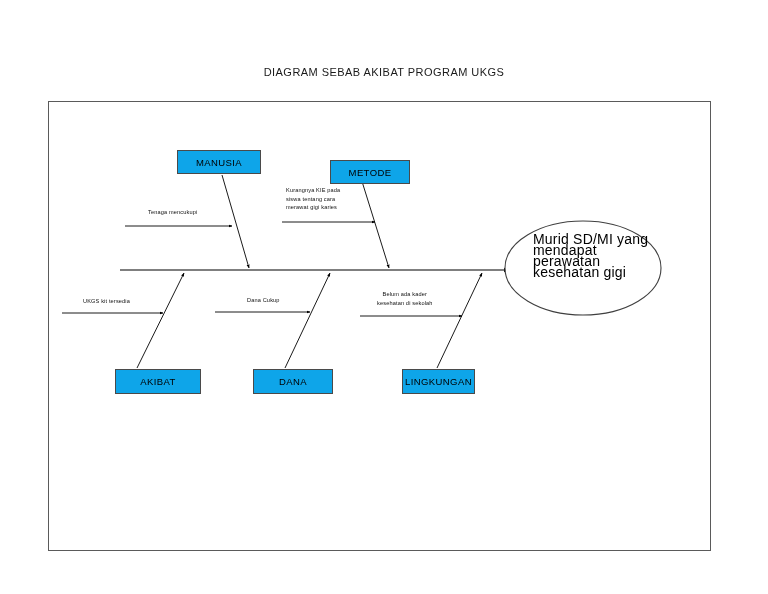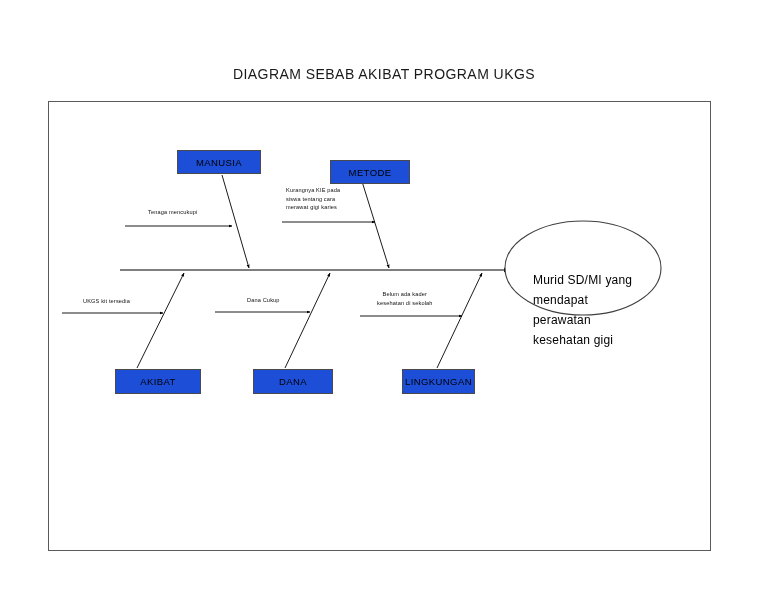--- a/index.html
+++ b/index.html
@@ -15,21 +15,21 @@
     font-family: "Liberation Sans", sans-serif;
     color: #000000;
   }
 
   #page-title {
     position: absolute;
     left: 0;
     top: 66px;
     width: 768px;
     text-align: center;
-    font-size: 14px;
+    font-size: 11px;
     letter-spacing: 0.45px;
     color: #1a1a1a;
     font-family: "Liberation Sans", sans-serif;
   }
 
   #diagram-frame {
     position: absolute;
     left: 48px;
     top: 101px;
     width: 663px;
@@ -44,21 +44,21 @@
     left: 0;
     top: 0;
     width: 768px;
     height: 594px;
     pointer-events: none;
   }
 
   .cat-box {
     position: absolute;
     border: 1.2px solid #4a4a4a;
-    background: #1d4ed8;
+    background: #0ea5e9;
     box-sizing: border-box;
     display: flex;
     align-items: center;
     justify-content: center;
     font-size: 9.5px;
     letter-spacing: 0.4px;
     color: #000000;
     white-space: nowrap;
   }
 
@@ -81,26 +81,25 @@
   #label-kie         { left: 286px; top: 186px; }
   #label-ukgs-kit    { left: 83px;  top: 297px; }
   #label-dana-cukup  { left: 247px; top: 296px; }
   #label-kader       { left: 377px; top: 290px; text-align: center; }
 
   #effect-text {
     position: absolute;
     left: 533px;
     top: 234px;
     width: 120px;
-    font-size: 12px;
-    line-height: 20px;
+    font-size: 14px;
+    line-height: 11px;
     color: #000000;
     white-space: pre-line;
     letter-spacing: 0.2px;
-    margin-top: 36px;
   }
 </style>
 </head>
 <body>
 
 <div id="page-title">DIAGRAM SEBAB AKIBAT PROGRAM UKGS</div>
 
 <div id="diagram-frame"></div>
 
 <svg id="diagram-canvas" viewBox="0 0 768 594">

